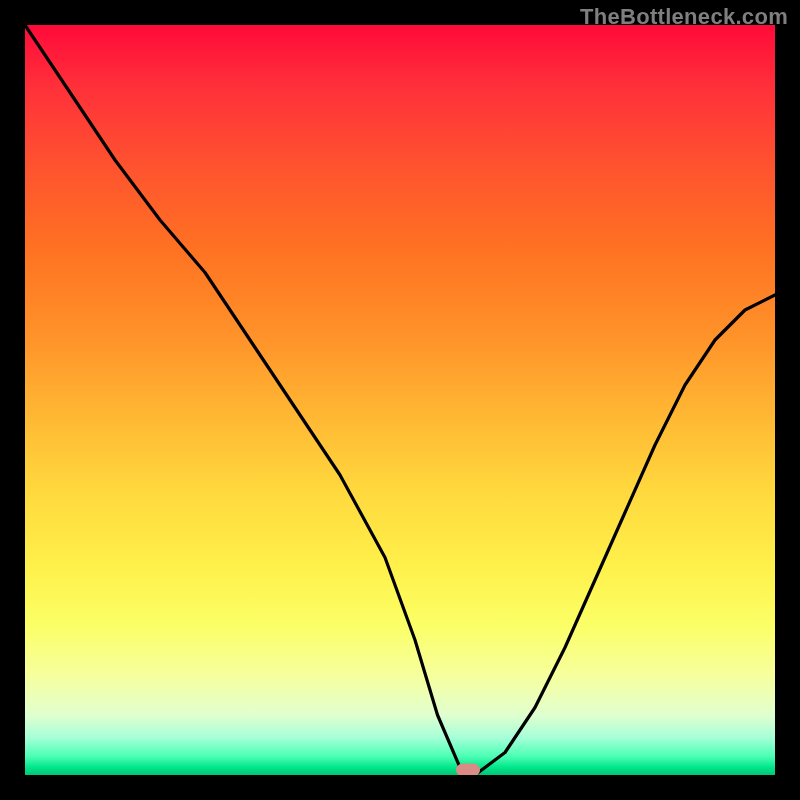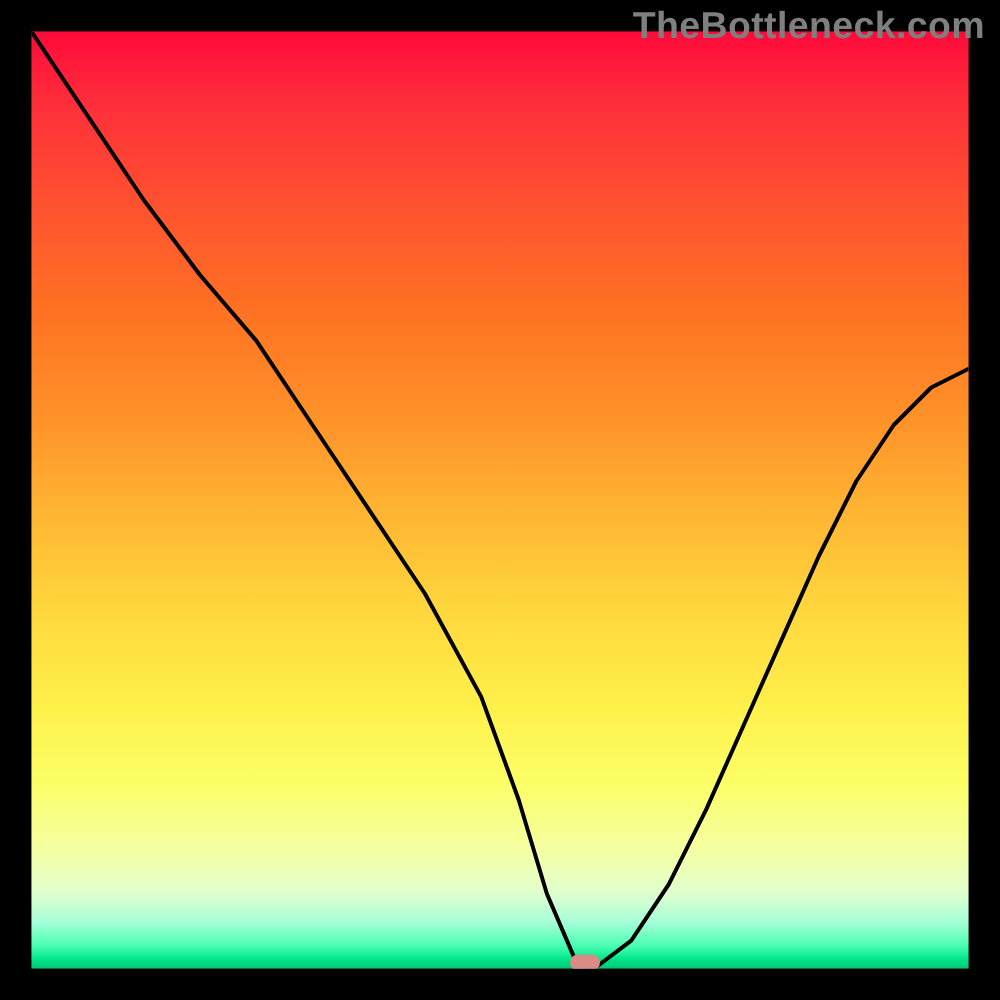--- a/index.html
+++ b/index.html
@@ -15,21 +15,21 @@
     position: relative;
     width: 800px;
     height: 800px;
     background: #000;
   }
   .watermark {
     position: absolute;
     top: 4px;
     right: 12px;
     color: #7f7f7f;
-    font-size: 30px;
+    font-size: 22px;
     font-weight: 600;
     letter-spacing: 0.3px;
     z-index: 5;
   }
   .plot {
     position: absolute;
     left: 25px;
     top: 25px;
     width: 750px;
     height: 750px;

